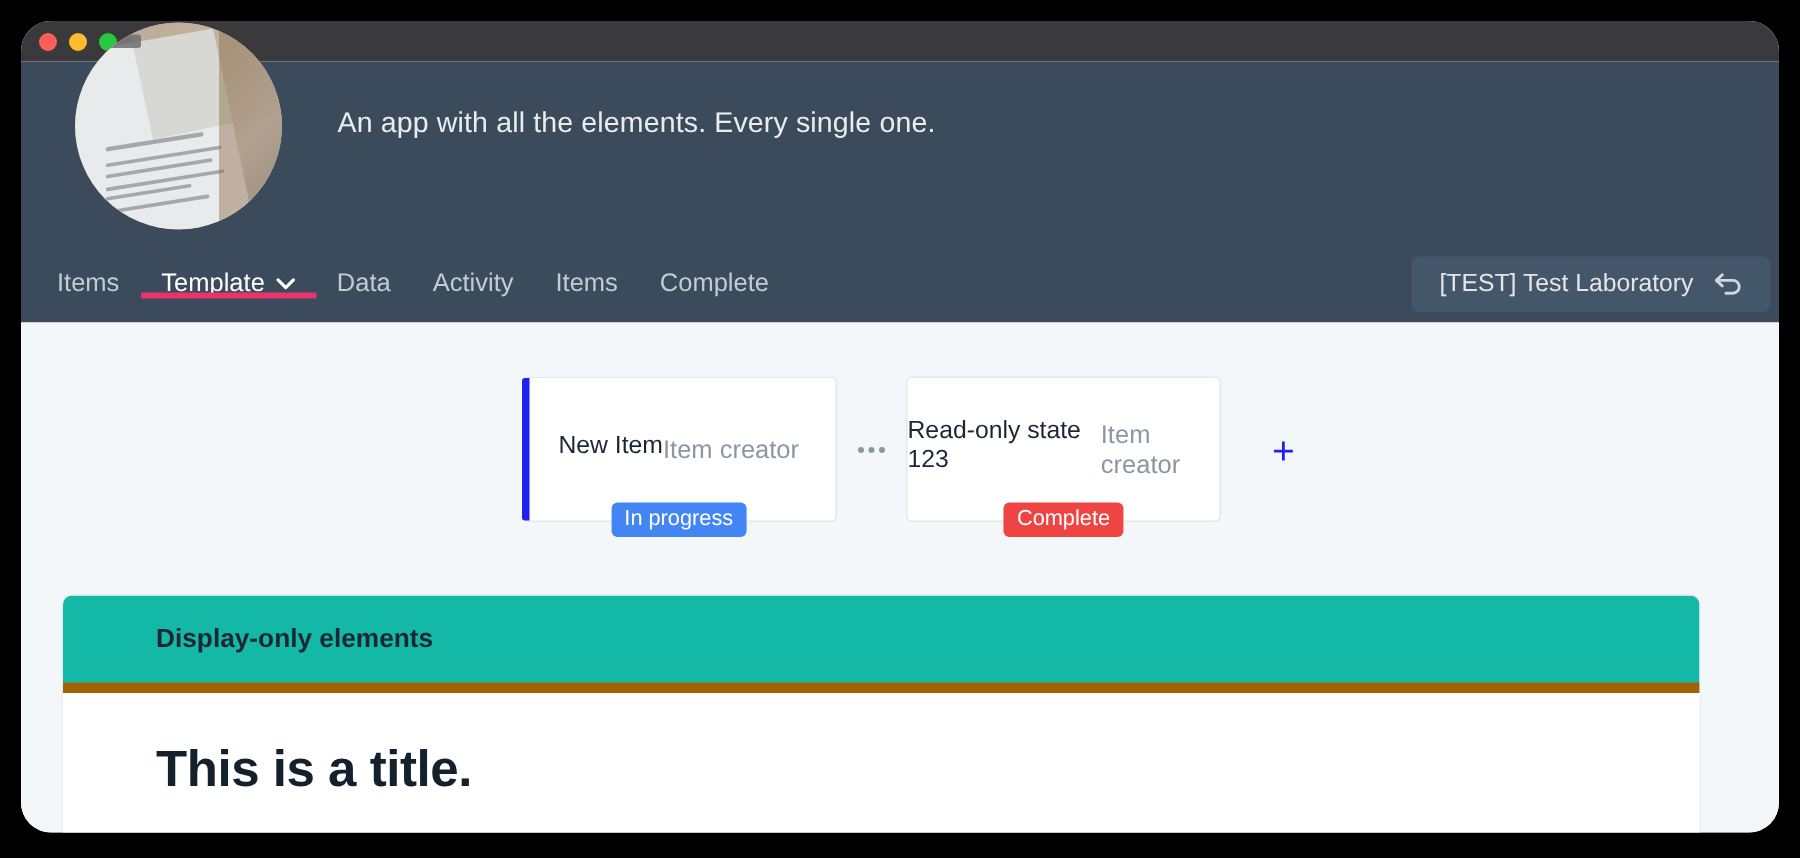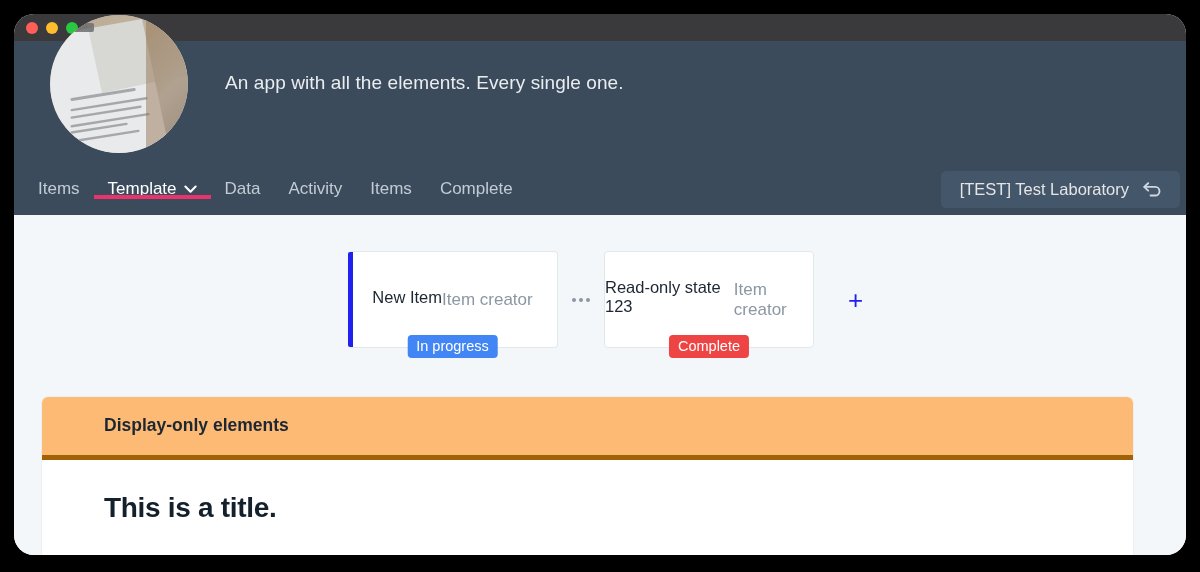--- a/index.html
+++ b/index.html
@@ -233,36 +233,36 @@
     position: absolute;
     left: 28px;
     top: 182px;
     width: 1091px;
     background: #ffffff;
     border-radius: 6px 6px 0 0;
     overflow: hidden;
     box-shadow: 0 0 0 1px rgba(0,0,0,0.03);
   }
   .panel-header {
-    background: #fdba74;
+    background: #14b8a6;
     padding: 18px 0 19px 62px;
-    border-bottom: 5px solid #a16207;
+    border-bottom: 7px solid #a16207;
   }
   .panel-header-title {
     font-size: 17.5px;
     font-weight: bold;
     color: #1c2733;
   }
   .panel-body {
     background: #ffffff;
     padding: 32px 0 40px 62px;
     min-height: 120px;
   }
   .panel-title {
-    font-size: 28px;
+    font-size: 34px;
     font-weight: bold;
     color: #14202b;
     letter-spacing: -0.3px;
   }
 </style>
 </head>
 <body>
 
 <div id="screen">
   <div class="window">

